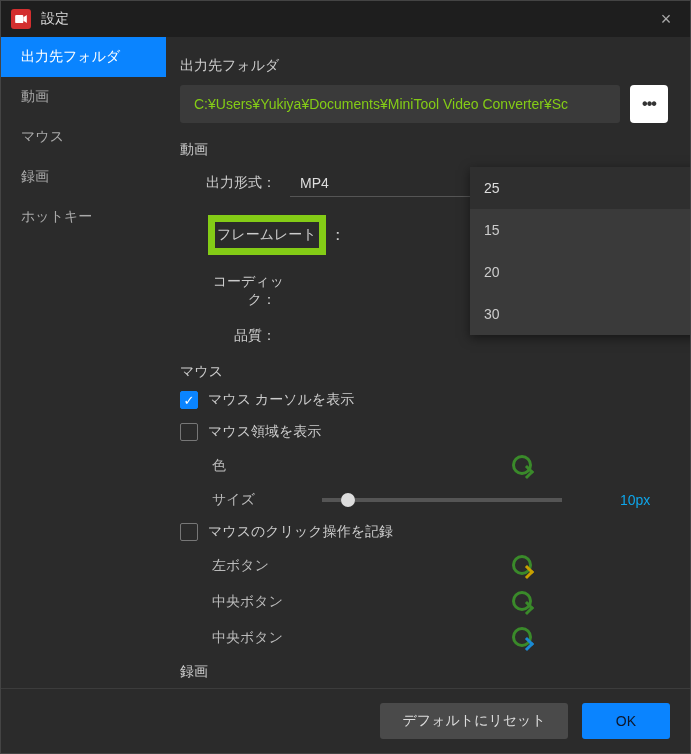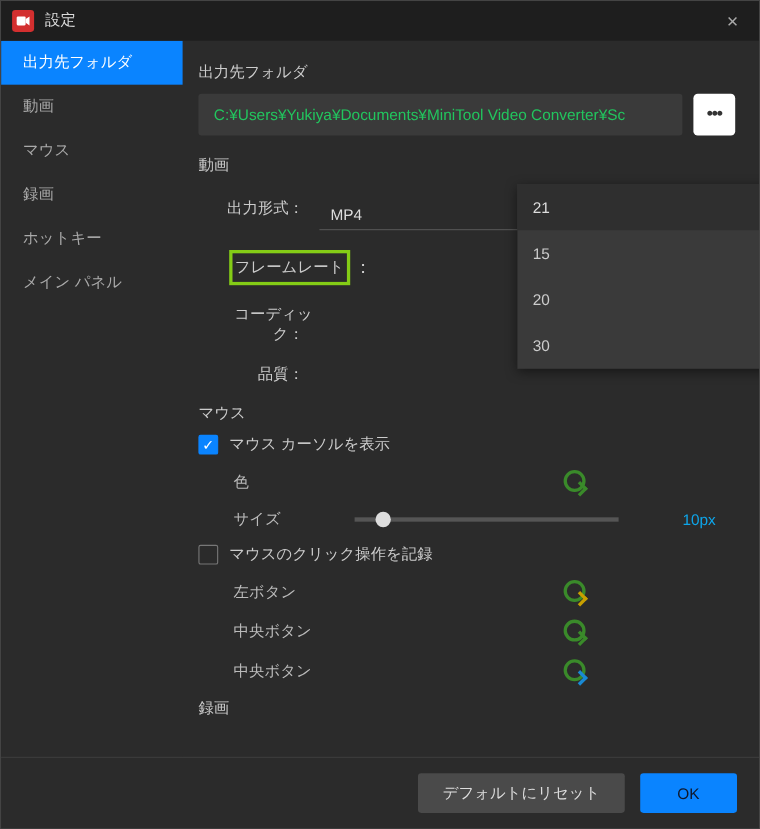--- a/index.html
+++ b/index.html
@@ -10,28 +10,28 @@
 .app-icon svg { width:14px; height:14px; }
 .title-text { flex:1; }
 .close-btn { width:28px; height:28px; display:flex; align-items:center; justify-content:center; color:#aaa; cursor:pointer; font-size:18px; }
 .body { flex:1; display:flex; overflow:hidden; }
 .sidebar { width:165px; background:#2b2b2b; }
 .side-item { height:40px; padding:0 20px; color:#aaa; font-size:14px; display:flex; align-items:center; cursor:pointer; }
 .side-item.active { background:#0a84ff; color:#fff; }
 .main { flex:1; padding:14px 22px 0 14px; color:#ccc; overflow-y:auto; position:relative; }
 .section-title { font-size:14px; color:#ccc; margin-bottom:10px; margin-top:6px; }
 .path-row { display:flex; align-items:center; margin-bottom:18px; }
-.path-box { flex:1; height:38px; background:#3a3a3a; border-radius:3px; padding:0 14px; display:flex; align-items:center; color:#22c55e; font-size:14px; overflow:hidden; white-space:nowrap; }
+.path-box { flex:1; height:38px; background:#3a3a3a; border-radius:3px; padding:0 14px; display:flex; align-items:center; color:#84cc16; font-size:14px; overflow:hidden; white-space:nowrap; }
 .browse-btn { width:38px; height:38px; background:#fff; border-radius:4px; margin-left:10px; display:flex; align-items:center; justify-content:center; cursor:pointer; }
 .browse-btn span { letter-spacing:-1px; font-weight:bold; color:#333; }
 .form-row { display:flex; align-items:center; margin-bottom:18px; }
 .form-label { width:110px; text-align:right; padding-right:6px; color:#ccc; font-size:14px; }
-.form-label.boxed { border:3px solid #84cc16; padding:4px 2px; width:auto; margin-left:28px; margin-right:4px;text-align:right; }
+.form-label.boxed { border:7px solid #84cc16; padding:4px 2px; width:auto; margin-left:28px; margin-right:4px;text-align:right; }
 .colon { color:#ccc; margin-right:8px; }
-.select-ctl { flex:1; height:28px; display:flex; align-items:center; justify-content:space-between; color:#ddd; font-size:14px; padding:0 6px 0 10px; cursor:pointer; border-bottom:1px solid #555; max-width:300px;margin-top:12px; }
+.select-ctl { flex:1; height:28px; display:flex; align-items:center; justify-content:space-between; color:#ddd; font-size:14px; padding:0 6px 0 10px; cursor:pointer; border-bottom:1px solid #555; max-width:300px; }
 .select-ctl .chev { font-size:10px; color:#888; }
 .mouse-section { margin-top:10px; }
 .check-row { display:flex; align-items:center; margin:10px 0 14px 0; }
 .checkbox { width:18px; height:18px; border:1px solid #777; border-radius:2px; margin-right:10px; display:flex; align-items:center; justify-content:center; cursor:pointer; }
 .checkbox.checked { background:#0a84ff; border-color:#0a84ff; color:#fff; font-size:13px; }
 .check-label { color:#ccc; font-size:14px; }
 .sub-row { display:flex; align-items:center; margin:14px 0 14px 32px; }
 .sub-label { width:100px; color:#bbb; font-size:14px; }
 .color-icon { width:22px; height:22px; position:relative; margin-left:200px; }
 .slider-track { flex:1; height:4px; background:#555; position:relative; margin:0 18px 0 10px; max-width:240px; }
@@ -65,21 +65,20 @@
     <div class="close-btn">×</div>
   </div>
 
   <div class="body">
     <div class="sidebar">
       <div class="side-item active">出力先フォルダ</div>
       <div class="side-item">動画</div>
       <div class="side-item">マウス</div>
       <div class="side-item">録画</div>
       <div class="side-item">ホットキー</div>
-      <div class="side-item">メイン パネル</div>
     </div>
 
     <div class="main">
       <div class="section-title">出力先フォルダ</div>
       <div class="path-row">
         <div class="path-box">C:¥Users¥Yukiya¥Documents¥MiniTool Video Converter¥Sc</div>
         <div class="browse-btn">
             <span>•••</span>
           </div>
       </div>
@@ -102,35 +101,39 @@
       <div class="form-row">
         <div class="form-label"><span>コーディック</span><span class="colon">：</span></div>
       </div>
 
       <div class="form-row">
         <div class="form-label"><span>品質</span><span class="colon">：</span></div>
       </div>
 
       <div class="dropdown">
         <div class="dd-display">
-          <span>21</span>
+          <span>25</span>
 
         </div>
         <div class="dd-item">15</div>
         <div class="dd-item">20</div>
         <div class="dd-item">30</div>
       </div>
 
       <div class="section-title mouse-section">マウス</div>
 
       <div class="check-row">
         <div class="checkbox checked">✓</div>
         <div class="check-label">マウス カーソルを表示</div>
       </div>
 
+      <div class="check-row">
+        <div class="checkbox"></div>
+        <div class="check-label">マウス領域を表示</div>
+      </div>
 
       <div class="sub-row">
         <div class="sub-label">色</div>
         <div class="color-icon"><span class="ring g"></span></div>
       </div>
 
       <div class="sub-row">
         <div class="sub-label">サイズ</div>
         <div class="slider-track">
             <div class="slider-thumb"></div>

